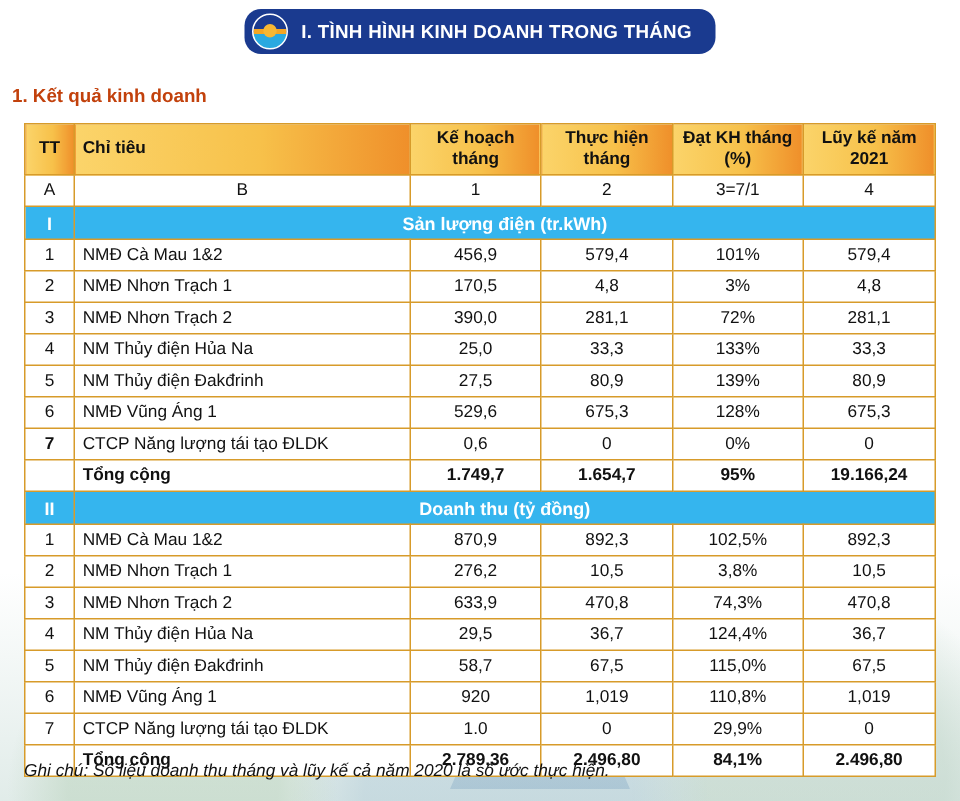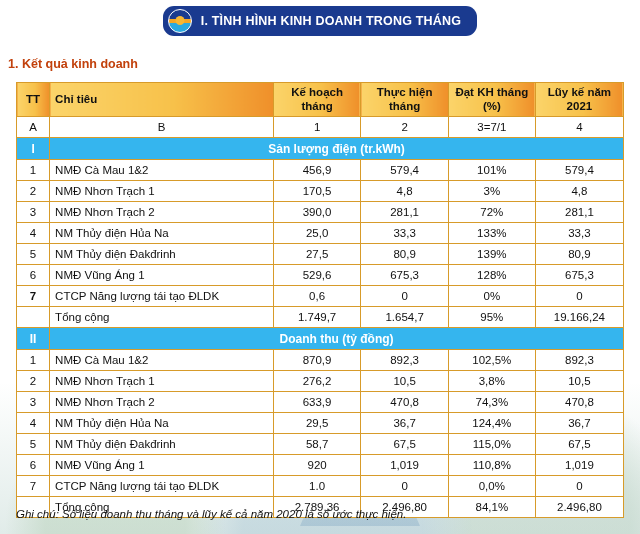--- a/index.html
+++ b/index.html
@@ -128,21 +128,21 @@
     color: #ffffff;
     font-weight: bold;
     text-align: center;
     height: 22px;
     font-size: 12px;
   }
   .group-row td.col-tt { text-align: center; }
   td.num { text-align: center; }
   tr.bold td { font-weight: bold; }
   td.idx { text-align: center; }
-  .total-row td { font-weight: normal; }
+  .total-row td { font-weight: bold; }
 
   .note {
     position: absolute;
     left: 16px; bottom: 14px;
     font-size: 11.5px;
     color: #111111;
     font-style: italic;
   }
 </style>
 </head>
@@ -303,21 +303,21 @@
           <td class="num">920</td>
           <td class="num">1,019</td>
           <td class="num">110,8%</td>
           <td class="num">1,019</td>
         </tr>
         <tr>
           <td class="idx">7</td>
           <td>CTCP Năng lượng tái tạo ĐLDK</td>
           <td class="num">1.0</td>
           <td class="num">0</td>
-          <td class="num">0,0%</td>
+          <td class="num">29,9%</td>
           <td class="num">0</td>
         </tr>
         <tr class="total-row">
           <td class="idx"></td>
           <td>Tổng cộng</td>
           <td class="num">2.789,36</td>
           <td class="num">2.496,80</td>
           <td class="num">84,1%</td>
           <td class="num">2.496,80</td>
         </tr>

